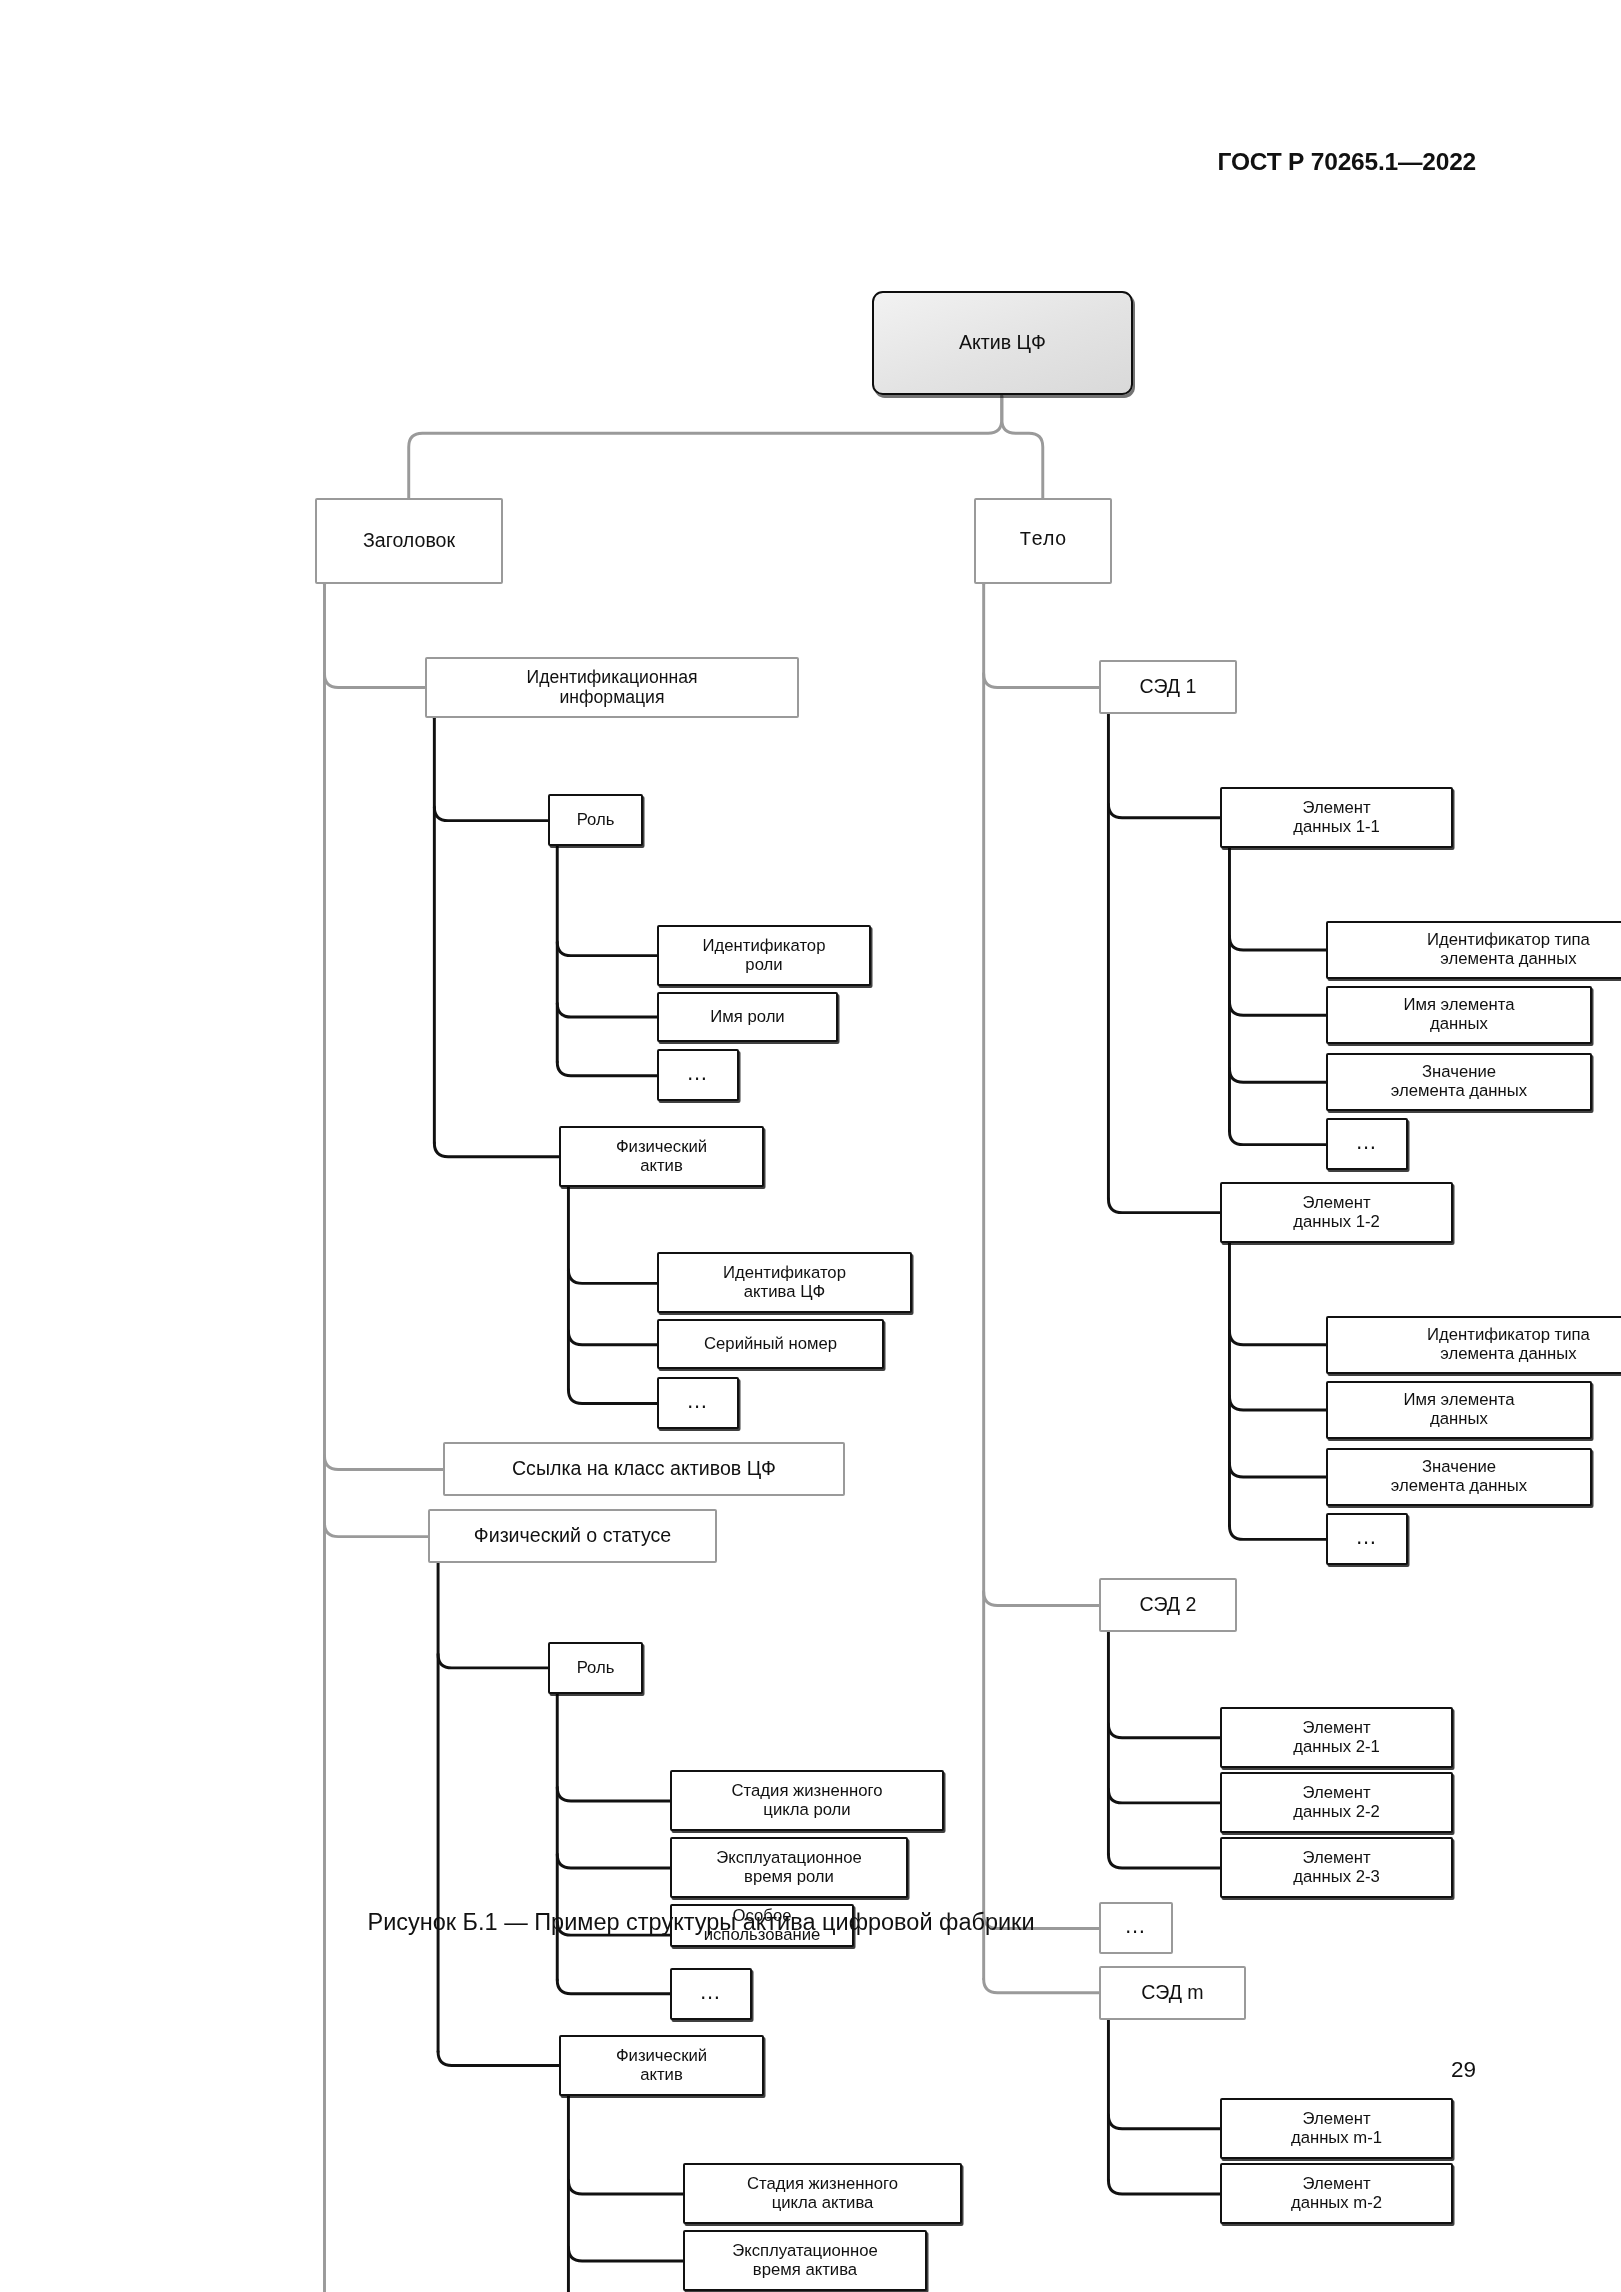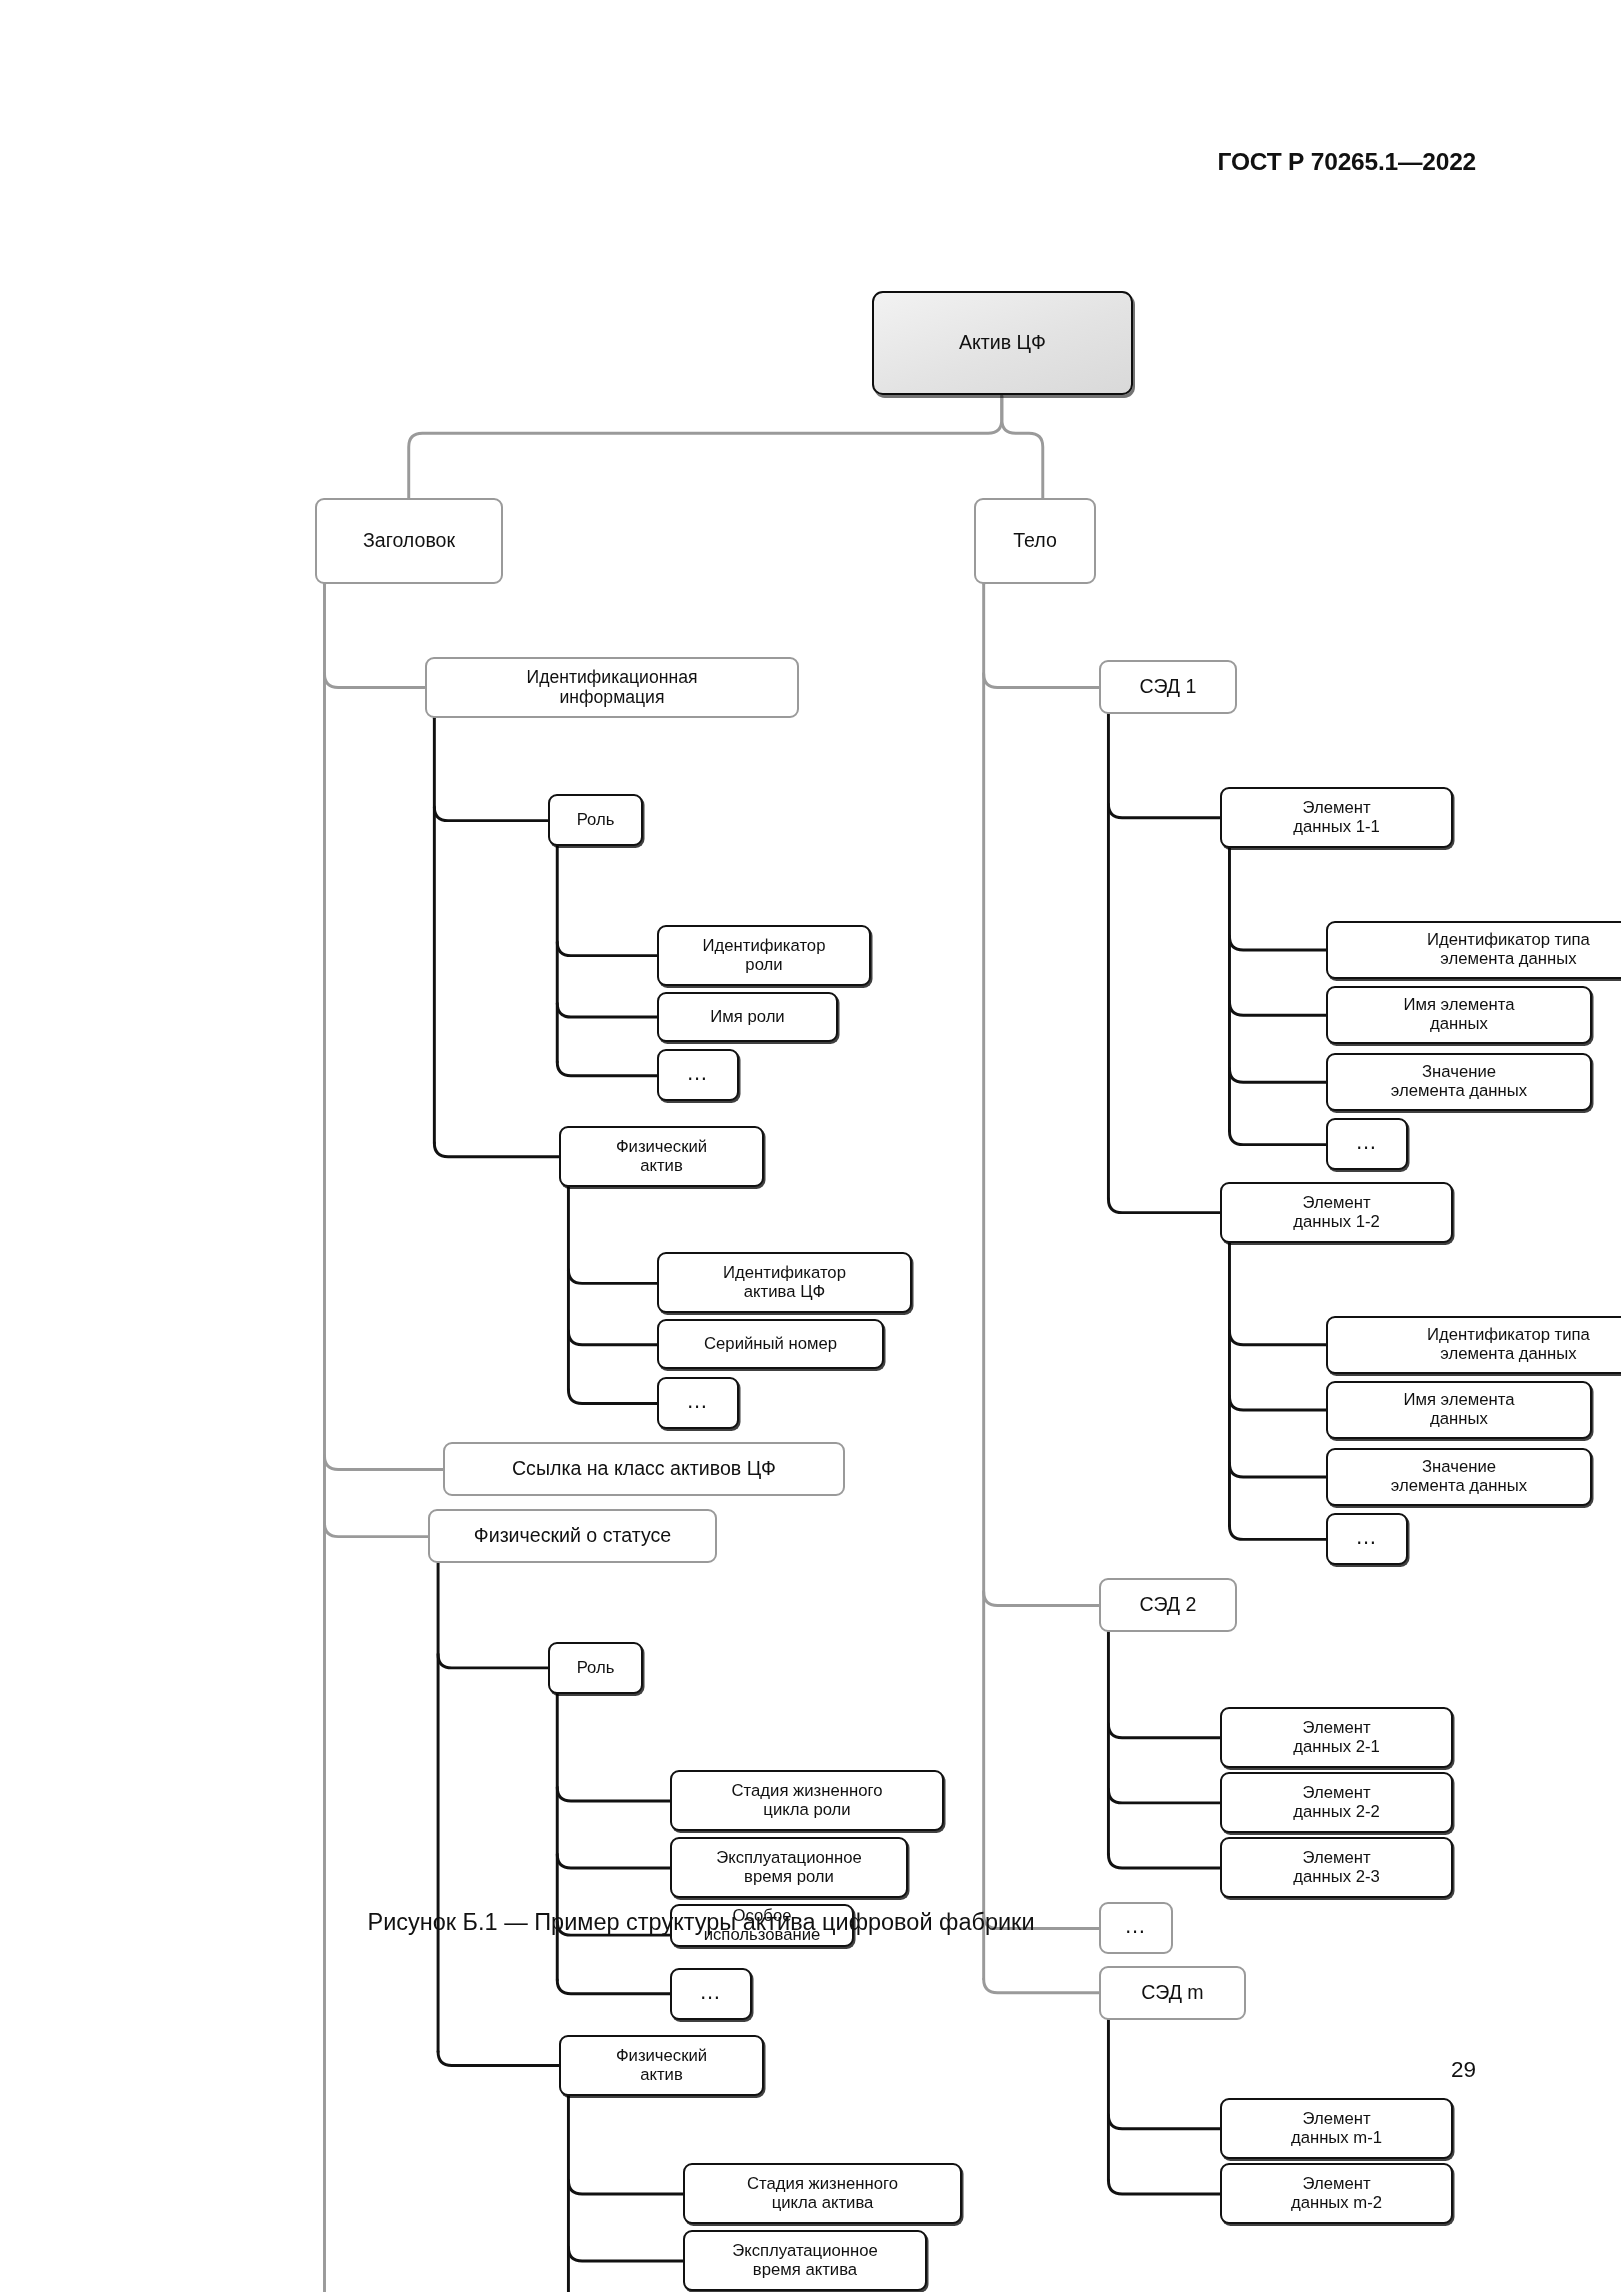--- a/index.html
+++ b/index.html
@@ -61,21 +61,21 @@
 
   
   .node {
     position: absolute;
     box-sizing: border-box;
     display: flex;
     align-items: center;
     justify-content: center;
     text-align: center;
     background: #ffffff;
-    border-radius: 9px;
+    border-radius: 2px;
     line-height: 1.12;
     padding: 1px 3.9px;
   }
   .node .label {
     display: block;
     white-space: pre-line;
   }
 
   
   .node.lvl-root {
@@ -168,21 +168,21 @@
       <path d="M 1131 2157.75 Q 1131 2171.75 1145 2171.75 L 1244.5 2171.75" fill="none" stroke="#111111" stroke-width="3" stroke-linecap="round" stroke-linejoin="round"></path>
       <path d="M 1131 2224.25 Q 1131 2238.25 1145 2238.25 L 1244.5 2238.25" fill="none" stroke="#111111" stroke-width="3" stroke-linecap="round" stroke-linejoin="round"></path>
     </svg>
   <div id="node-layer">
       <div class="node lvl-root" style="left: 872px; top: 291px; width: 261px; height: 104px;">
         <span class="label">Актив ЦФ</span>
       </div>
       <div class="node lvl-gray" style="left: 315px; top: 498px; width: 188px; height: 86px;">
         <span class="label">Заголовок</span>
       </div>
-      <div class="node lvl-gray" style="left: 974px; top: 498px; width: 122px; height: 86px;">
+      <div class="node lvl-gray" style="left: 974px; top: 498px; width: 138px; height: 86px; font-family: Liberation Mono, monospace;">
         <span class="label">Тело</span>
       </div>
       <div class="node lvl-gray small" style="left: 425px; top: 657px; width: 374px; height: 61px;">
         <span class="label">Идентификационная
 информация</span>
       </div>
       <div class="node lvl-black" style="left: 548px; top: 794px; width: 95px; height: 52px;">
         <span class="label">Роль</span>
       </div>
       <div class="node lvl-black" style="left: 657px; top: 925px; width: 214px; height: 61px;">

